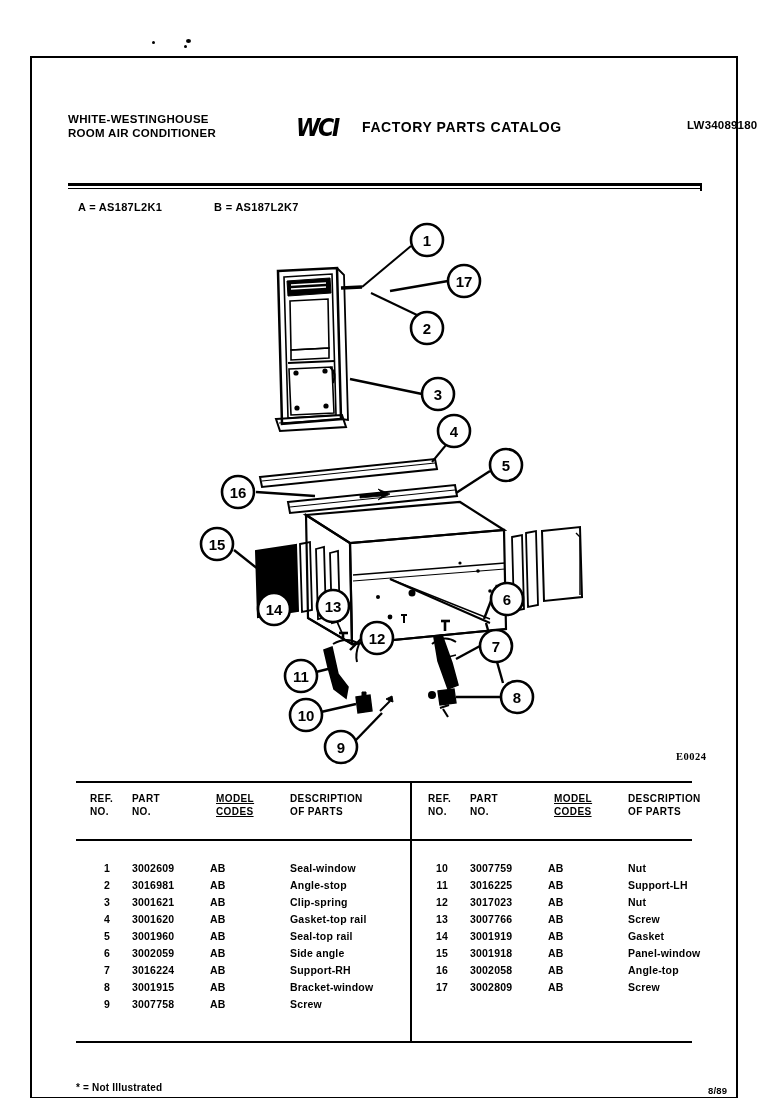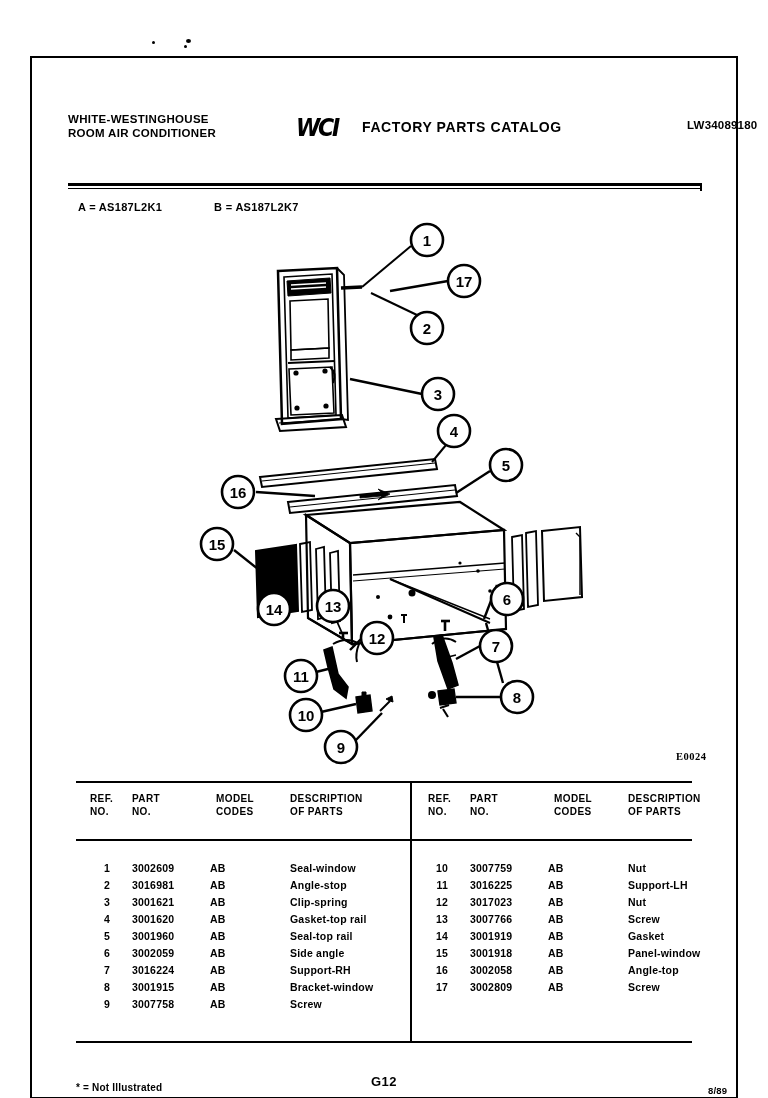--- a/index.html
+++ b/index.html
@@ -193,21 +193,21 @@
     letter-spacing: 0.4px;
     line-height: 12.5px;
   }
   .thead > div {
     position: absolute;
     top: 0;
     white-space: pre-line;
   }
   .th-ref   { left: 8px; }
   .th-part  { left: 50px; }
-  .th-model { left: 134px; }
+  .th-model { left: 134px; text-decoration: underline; }
   .th-desc  { left: 208px; }
 
   .tbody {
     position: relative;
     margin-top: 29px;
     font-size: 10.5px;
     font-weight: bold;
   }
   .trow {
     position: relative;
@@ -621,16 +621,15 @@
             <span class="c-ref">17</span>
             <span class="c-part">3002809</span>
             <span class="c-model">AB</span>
             <span class="c-desc">Screw</span>
           </div>
         </div>
     </div>
   </div>
 
   <div class="footnote">* = Not Illustrated</div>
-  <div class="page-code">G12</div>
   <div class="date-code">8/89</div>
 
 </div>
 
 </body></html>

